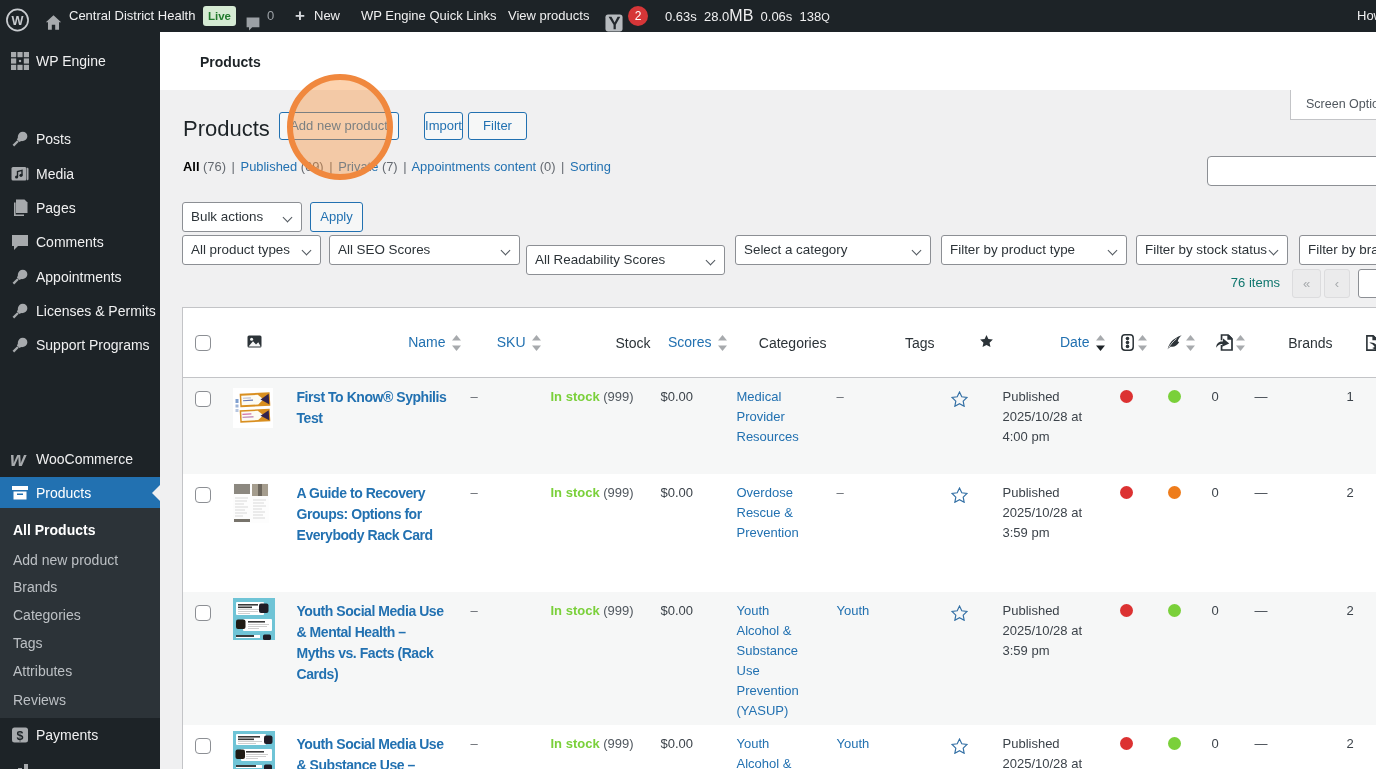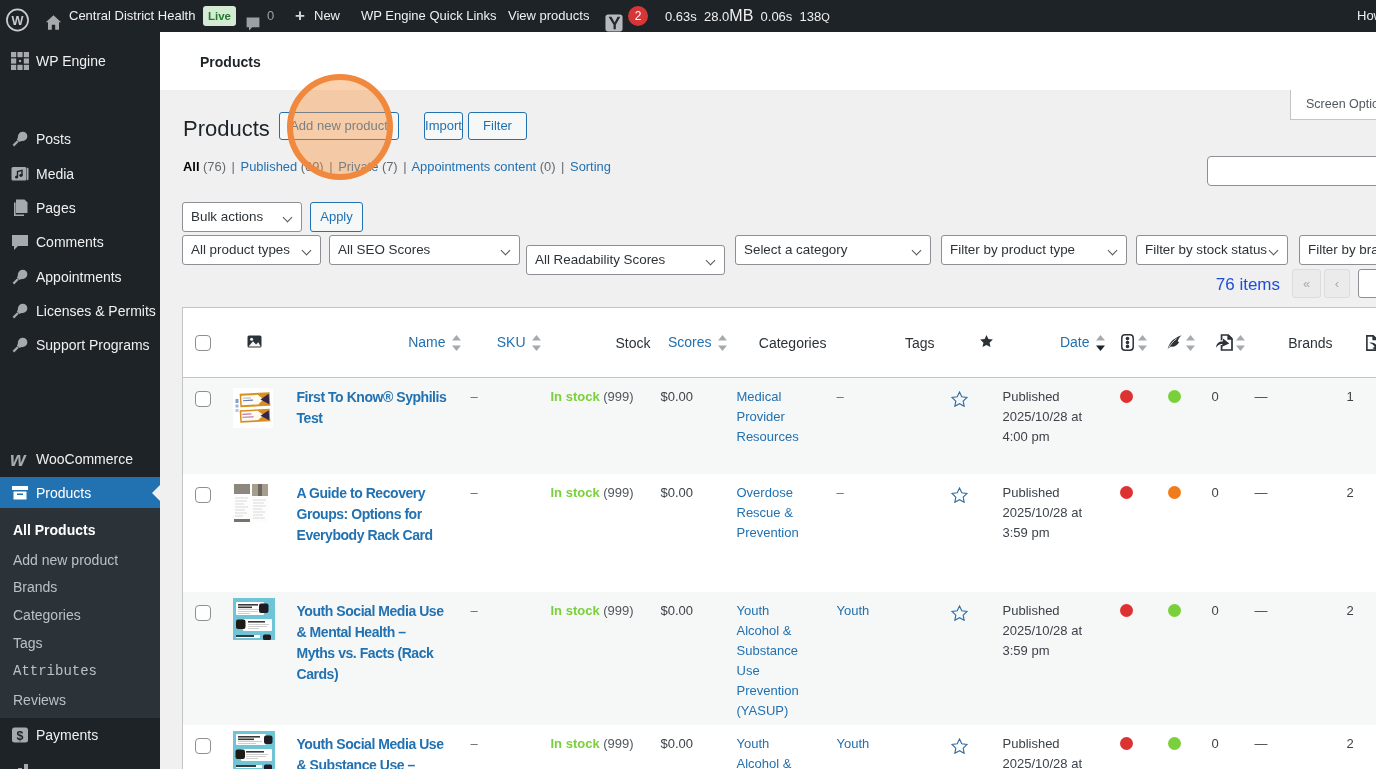--- a/index.html
+++ b/index.html
@@ -27,21 +27,21 @@
 .btn { position:absolute; background:#f6f7f7; border:1px solid #2271b1; color:#2271b1; border-radius:3px; font-size:13px; text-align:center; height:28px; line-height:26px; }
 #subsub { position:absolute; left:183px; top:159px; font-size:12.9px; color:#646970; white-space:nowrap; }
 #subsub a { color:#2271b1; text-decoration:none; }
 #subsub .cur { color:#000; font-weight:bold; }
 #subsub .sep { margin:0 2px; color:#646970; }
 #searchbox { position:absolute; left:1207px; top:156px; width:185px; height:30px; background:#fff; border:1px solid #8c8f94; border-radius:4px; }
 
 .sel { position:absolute; height:30px; background:#fff; border:1px solid #8c8f94; border-radius:3px; font-size:13.4px; color:#2c3338; line-height:28px; padding-left:8px; white-space:nowrap; overflow:hidden; }
 .sel .chev { position:absolute; right:10px; top:11px; width:7px; height:7px; border-right:1.8px solid #50575e; border-bottom:1.8px solid #50575e; transform:rotate(45deg); }
 
-#itemscount { position:absolute; left:1133px; top:275px; width:147px; text-align:right; font-size:17px; color:#1d4ed8; }
+#itemscount { position:absolute; left:1133px; top:275px; width:147px; text-align:right; font-size:13px; color:#0f766e; }
 .pgbtn { position:absolute; top:269px; height:29px; background:#ebebec; border:1px solid #dcdcde; border-radius:3px; color:#a7aaad; text-align:center; line-height:27px; font-size:13px; }
 #pginput { position:absolute; left:1358px; top:269px; width:40px; height:29px; background:#fff; border:1px solid #8c8f94; border-radius:3px; }
 
 
 #tbl { position:absolute; left:182px; top:307px; width:1212px; border-collapse:collapse; background:#fff; border:1px solid #c3c4c7; table-layout:fixed; }
 #tbl th { font-weight:400; font-size:14px; color:#2c3338; text-align:right; vertical-align:middle; padding:0 0 0 10px; height:70px; }
 #tbl thead tr { border-bottom:1px solid #c3c4c7; }
 #tbl td { vertical-align:top; padding:9px 10px 0 10px; font-size:13px; line-height:20px; color:#3c434a; }
 #tbl .rowa { background:#f6f7f7; }
 #tbl a { color:#2271b1; text-decoration:none; }
@@ -187,21 +187,21 @@
     <div class="smi" style="top:541px;">
         <span class="txt" style="left:13px;">Brands</span>
       </div>
     <div class="smi" style="top:569px;">
         <span class="txt" style="left:13px;">Categories</span>
       </div>
     <div class="smi" style="top:597px;">
         <span class="txt" style="left:13px;">Tags</span>
       </div>
     <div class="smi" style="top:625px;">
-        <span class="txt" style="left:13px;font-family:Liberation Mono, monospace;">Attributes</span>
+        <span class="txt" style="left:13px;">Attributes</span>
       </div>
     <div class="smi" style="top:654px;">
         <span class="txt" style="left:13px;">Reviews</span>
       </div>
     <div class="mi" style="top:686px;">
       <svg class="ico" viewBox="0 0 20 20">
           <rect x="2" y="2.5" width="16" height="15" rx="2.5" fill="#a7aaad"></rect>
           <text x="10" y="14.5" font-size="12.5" font-weight="bold" fill="#1d2327" text-anchor="middle" font-family="Liberation Sans">$</text>
         </svg>
       <span class="txt">Payments</span>

